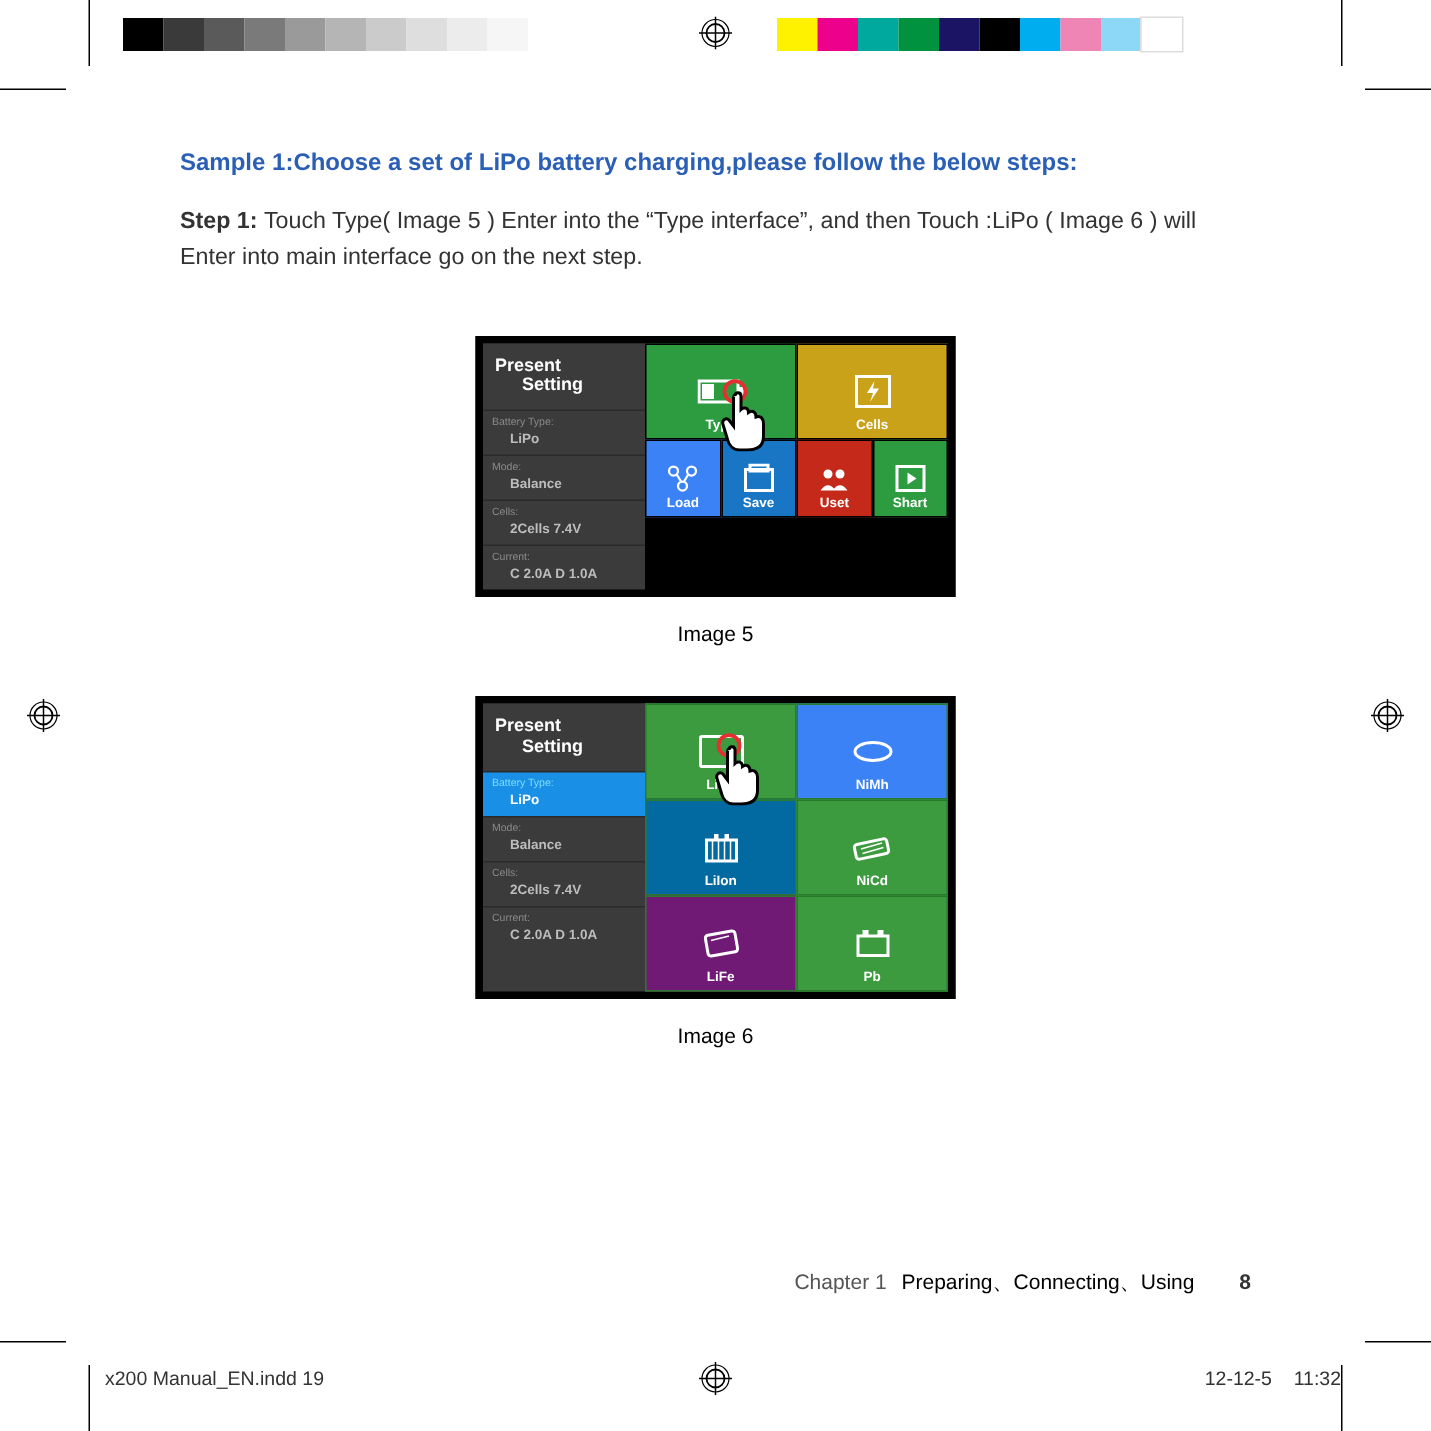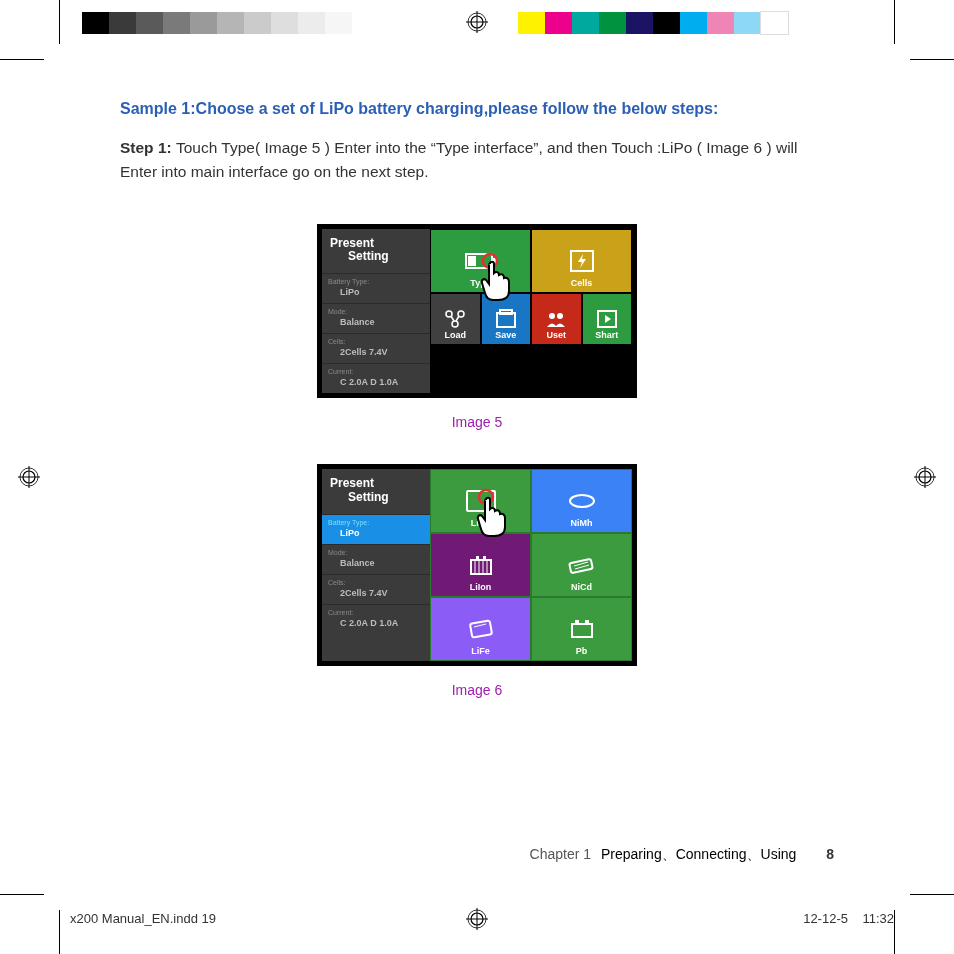--- a/index.html
+++ b/index.html
@@ -18,21 +18,21 @@
   .sb-val { font-size: 9px; font-weight: bold; color: #bdbdbd; padding-left: 12px; padding-top: 2px; }
   .sb-row.hl { background: #1a8fe6; }
   .sb-row.hl .sb-lab { color: #7fdfff; }
   .sb-row.hl .sb-val { color: #fff; }
   .grid { flex: 1; display: flex; flex-direction: column; }
   .grow2 { display: flex; height: 64px; }
   .grow1 { display: flex; height: 52px; }
   .tile { flex: 1; display: flex; flex-direction: column; align-items: center; justify-content: center; border: 1px solid #000; position: relative; }
   .tile-lab { font-size: 9px; font-weight: bold; color: #fff; position: absolute; bottom: 4px; }
   .iconbox { width: 30px; height: 22px; border: 2px solid #fff; border-radius: 2px; position: relative; }
-  .img-cap { font-size: 14px; color: #a21caf; margin-top: 16px; }
+  .img-cap { font-size: 14px; color: #000000; margin-top: 16px; }
   .chapter-row { position: absolute; left: 120px; width: 714px; bottom: 90px; font-size: 14px; text-align: right; }
   .chapter-row .gray { color: #555; margin-right: 6px; }
   .chapter-row .blue { color: #000000; margin-right: 26px; }
   .chapter-row .pg { font-weight: bold; color: #333; }
   .slug { position: absolute; bottom: 28px; left: 70px; right: 60px; display: flex; justify-content: space-between; font-size: 13px; color: #333; }
   .reg-row { position: absolute; top: 10px; left: 70px; right: 60px; height: 26px; }
   .color-bar { position: absolute; top: 2px; height: 22px; display: flex; }
   .sw { width: 27px; height: 22px; }
   .cropline-t { position: absolute; top: 0; left: 59px; width: 0; height: 44px; border-left: 1.5px solid #000; }
   .cropline-t2 { position: absolute; top: 59px; left: 0; width: 44px; height: 0; border-top: 1.5px solid #000; }
@@ -162,21 +162,21 @@
             <span class="icon">
                 <svg width="28" height="24" viewBox="0 0 28 24">
                   <rect x="3" y="2" width="22" height="20" fill="none" stroke="#fff" stroke-width="2"></rect>
                   <path d="M15 5 L10 13 L14 13 L12 19 L18 10 L14 10 Z" fill="#fff"></path>
                 </svg>
               </span>
             <div class="tile-lab">Cells</div>
           </div>
         </div>
         <div class="grow1">
-          <div class="tile" style="background:#404040">
+          <div class="tile" style="background:#3b82f6">
             <span class="icon">
                 <svg width="22" height="20">
                   <circle cx="5" cy="5" r="3" fill="none" stroke="#fff" stroke-width="1.5"></circle>
                   <circle cx="17" cy="5" r="3" fill="none" stroke="#fff" stroke-width="1.5"></circle>
                   <circle cx="11" cy="15" r="3" fill="none" stroke="#fff" stroke-width="1.5"></circle>
                   <path d="M7 7 L10 12 M15 7 L12 12" stroke="#fff" stroke-width="1.5"></path>
                 </svg>
               </span>
             <div class="tile-lab">Load</div>
           </div>
@@ -254,21 +254,21 @@
           <div class="tile" style="background:#3b82f6; border-color:#2a7a2d">
             <span class="icon">
                 <svg width="30" height="20">
                   <ellipse cx="15" cy="10" rx="12" ry="6" fill="none" stroke="#fff" stroke-width="2"></ellipse>
                 </svg>
               </span>
             <div class="tile-lab">NiMh</div>
           </div>
         </div>
         <div class="grow2">
-          <div class="tile" style="background:#701a75; border-color:#2a7a2d">
+          <div class="tile" style="background:#0369a1; border-color:#2a7a2d">
             <span class="icon">
                 <svg width="28" height="22">
                   <rect x="4" y="6" width="20" height="14" fill="none" stroke="#fff" stroke-width="2"></rect>
                   <line x1="8" y1="6" x2="8" y2="20" stroke="#fff"></line>
                   <line x1="12" y1="6" x2="12" y2="20" stroke="#fff"></line>
                   <line x1="16" y1="6" x2="16" y2="20" stroke="#fff"></line>
                   <line x1="20" y1="6" x2="20" y2="20" stroke="#fff"></line>
                   <rect x="9" y="2" width="3" height="4" fill="#fff"></rect>
                   <rect x="16" y="2" width="3" height="4" fill="#fff"></rect>
                 </svg>
@@ -280,21 +280,21 @@
                 <svg width="30" height="22">
                   <rect x="3" y="7" width="22" height="10" rx="2" fill="none" stroke="#fff" stroke-width="2" transform="rotate(-12 14 12)"></rect>
                   <line x1="7" y1="12" x2="21" y2="8" stroke="#fff"></line>
                   <line x1="8" y1="15" x2="22" y2="11" stroke="#fff"></line>
                 </svg>
               </span>
             <div class="tile-lab">NiCd</div>
           </div>
         </div>
         <div class="grow2">
-          <div class="tile" style="background:#8b5cf6; border-color:#2a7a2d">
+          <div class="tile" style="background:#701a75; border-color:#2a7a2d">
             <span class="icon">
                 <svg width="28" height="22">
                   <rect x="4" y="4" width="20" height="14" rx="2" fill="none" stroke="#fff" stroke-width="2" transform="rotate(-10 14 11)"></rect>
                   <line x1="7" y1="9" x2="19" y2="6" stroke="#fff"></line>
                 </svg>
               </span>
             <div class="tile-lab">LiFe</div>
           </div>
           <div class="tile" style="background:#3c9b3f; border-color:#2a7a2d">
             <span class="icon">

